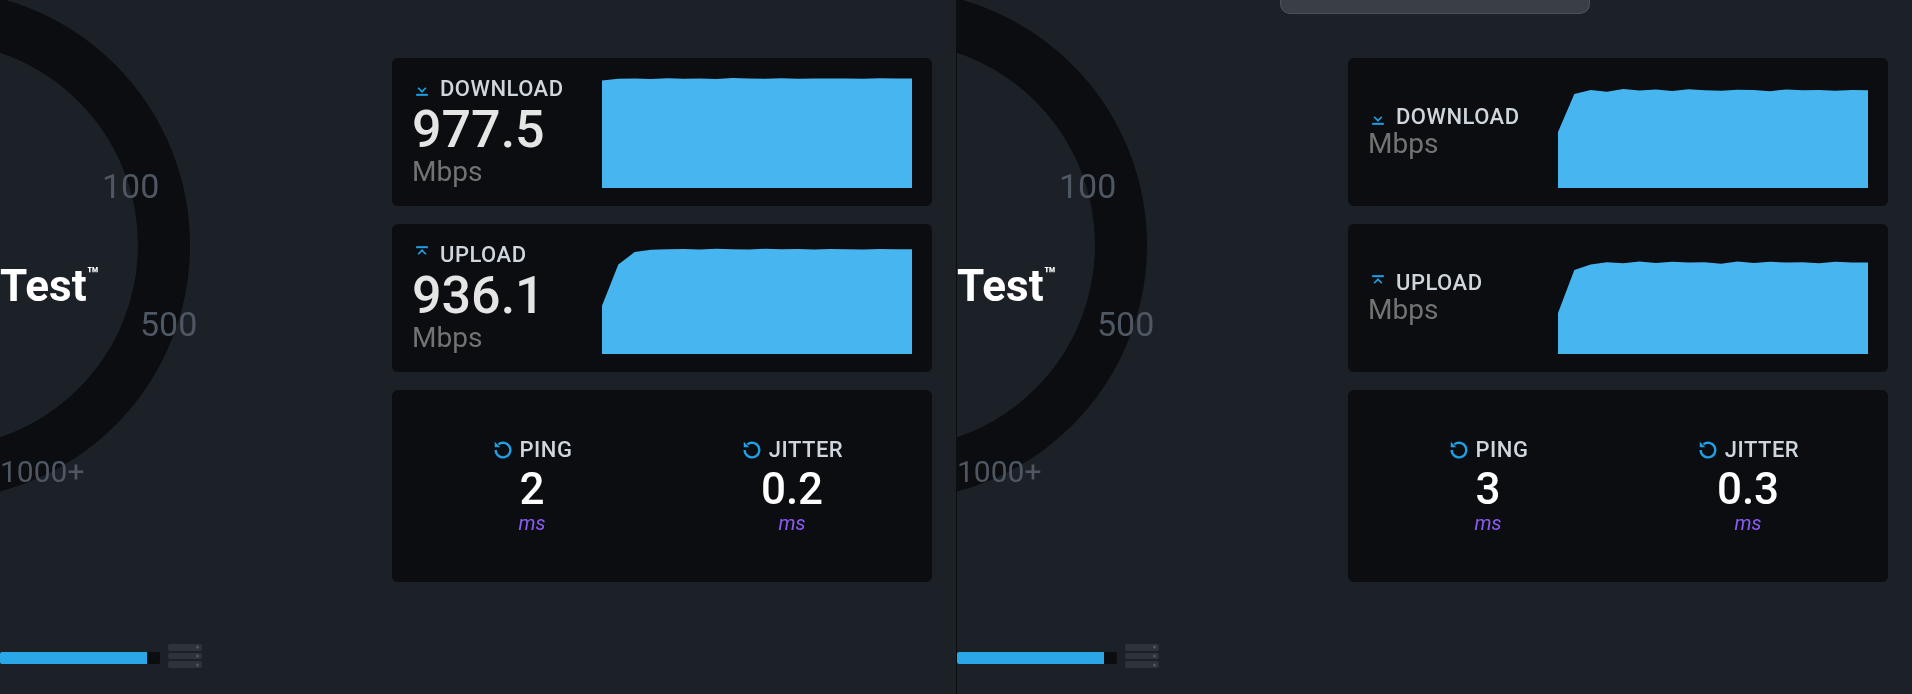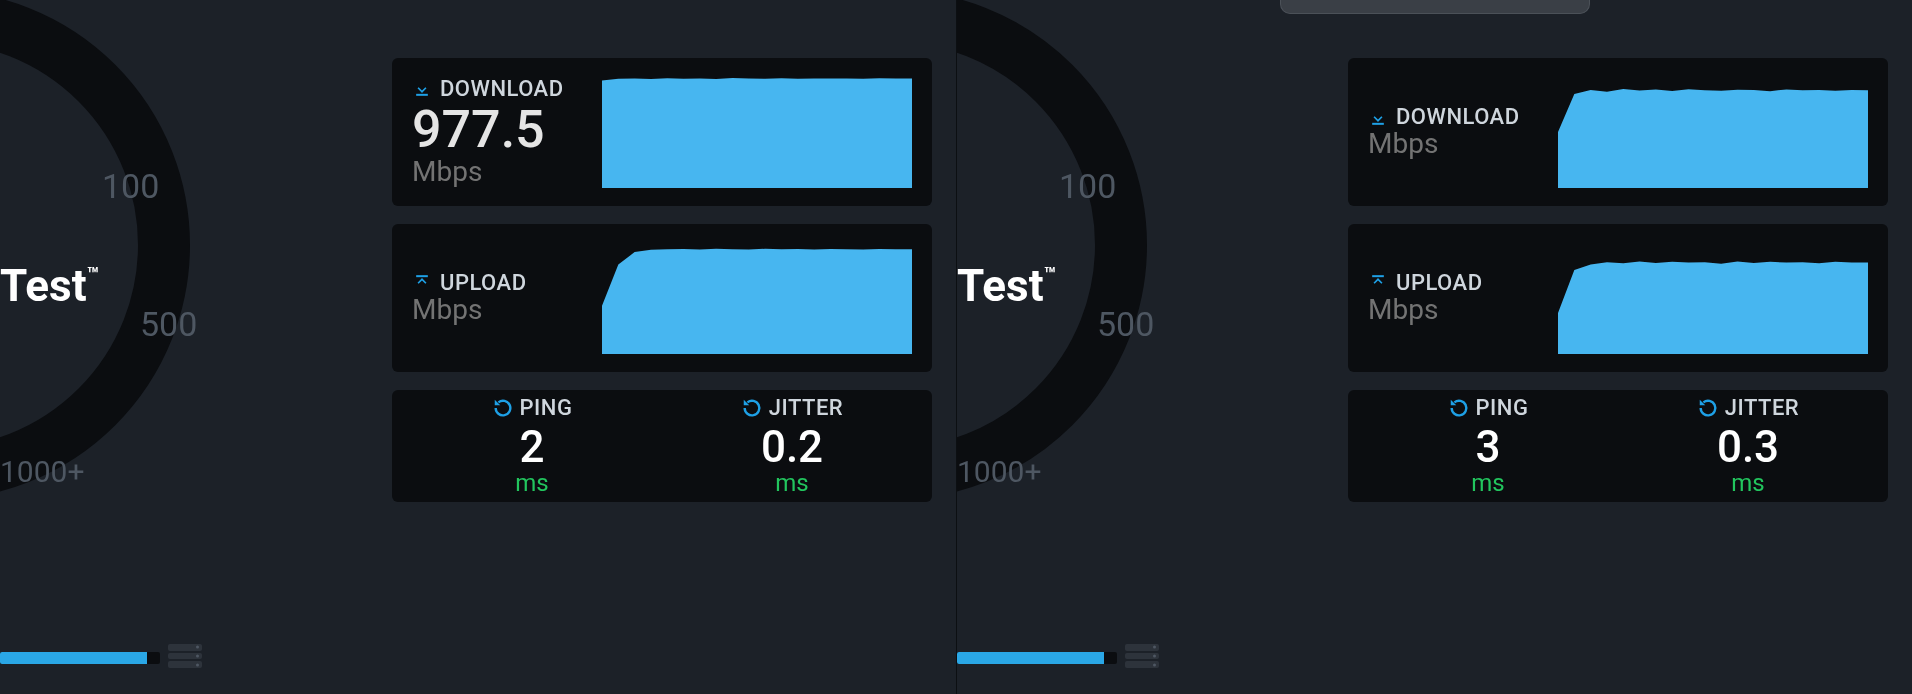--- a/index.html
+++ b/index.html
@@ -115,21 +115,21 @@
   }
   .card {
     background: #0b0d10;
     border-radius: 6px;
     display: flex;
     align-items: center;
     padding: 18px 20px;
     height: 148px;
     gap: 20px;
   }
-  .card.small { height: 112px; justify-content: space-around; }
+  .card.small { height: 192px; justify-content: space-around; }
 
   .metric {
     display: flex;
     flex-direction: column;
     align-items: flex-start;
     min-width: 170px;
   }
   .metric-header {
     display: flex;
     align-items: center;
@@ -169,23 +169,24 @@
     letter-spacing: 0.5px;
   }
   .stat-value {
     font-size: 44px;
     font-weight: 500;
     color: #fff;
     line-height: 1.05;
     margin-top: 4px;
   }
   .stat-unit {
-    font-size: 24px;
-    color: #22c55e;
+    font-size: 20px;
+    color: #8b5cf6;
     margin-top: -2px;
+    font-style: italic;
   }
 
   
   .mini-chart {
     flex: 1;
     height: 112px;
     display: flex;
     align-items: flex-end;
   }
   .mini-chart svg { width: 100%; height: 100%; display: block; }
@@ -247,20 +248,21 @@
         <div class="metric">
           <div class="metric-header">
             <span class="ic">
               <svg viewBox="0 0 24 24">
                   <path fill="#1ea0e6" d="M12 21V9l-4 4-1.4-1.4L12 6l5.4 5.6L16 13l-4-4v12z"></path>
                   <rect x="5" y="2.6" width="14" height="2.4" fill="#1ea0e6"></rect>
                 </svg>
             </span>
             <span>UPLOAD</span>
           </div>
+          <div class="metric-value">936.1</div>
           <div class="metric-unit">Mbps</div>
         </div>
         <div class="mini-chart">
             <svg viewBox="0 0 300 112" preserveAspectRatio="none">
               <path d="M0,112 L0.0,63.8 L15.8,22.4 L31.6,10.1 L47.4,7.8 L63.2,7.3 L78.9,6.9 L94.7,7.6 L110.5,6.7 L126.3,7.2 L142.1,7.4 L157.9,6.8 L173.7,7.3 L189.5,7.1 L205.3,7.5 L221.1,6.9 L236.8,7.2 L252.6,7.4 L268.4,7.1 L284.2,7.3 L300.0,7.2 L300,112 Z" fill="#47b6f0"></path>
             </svg>
           </div>
       </div>
 
       <div class="card small">

